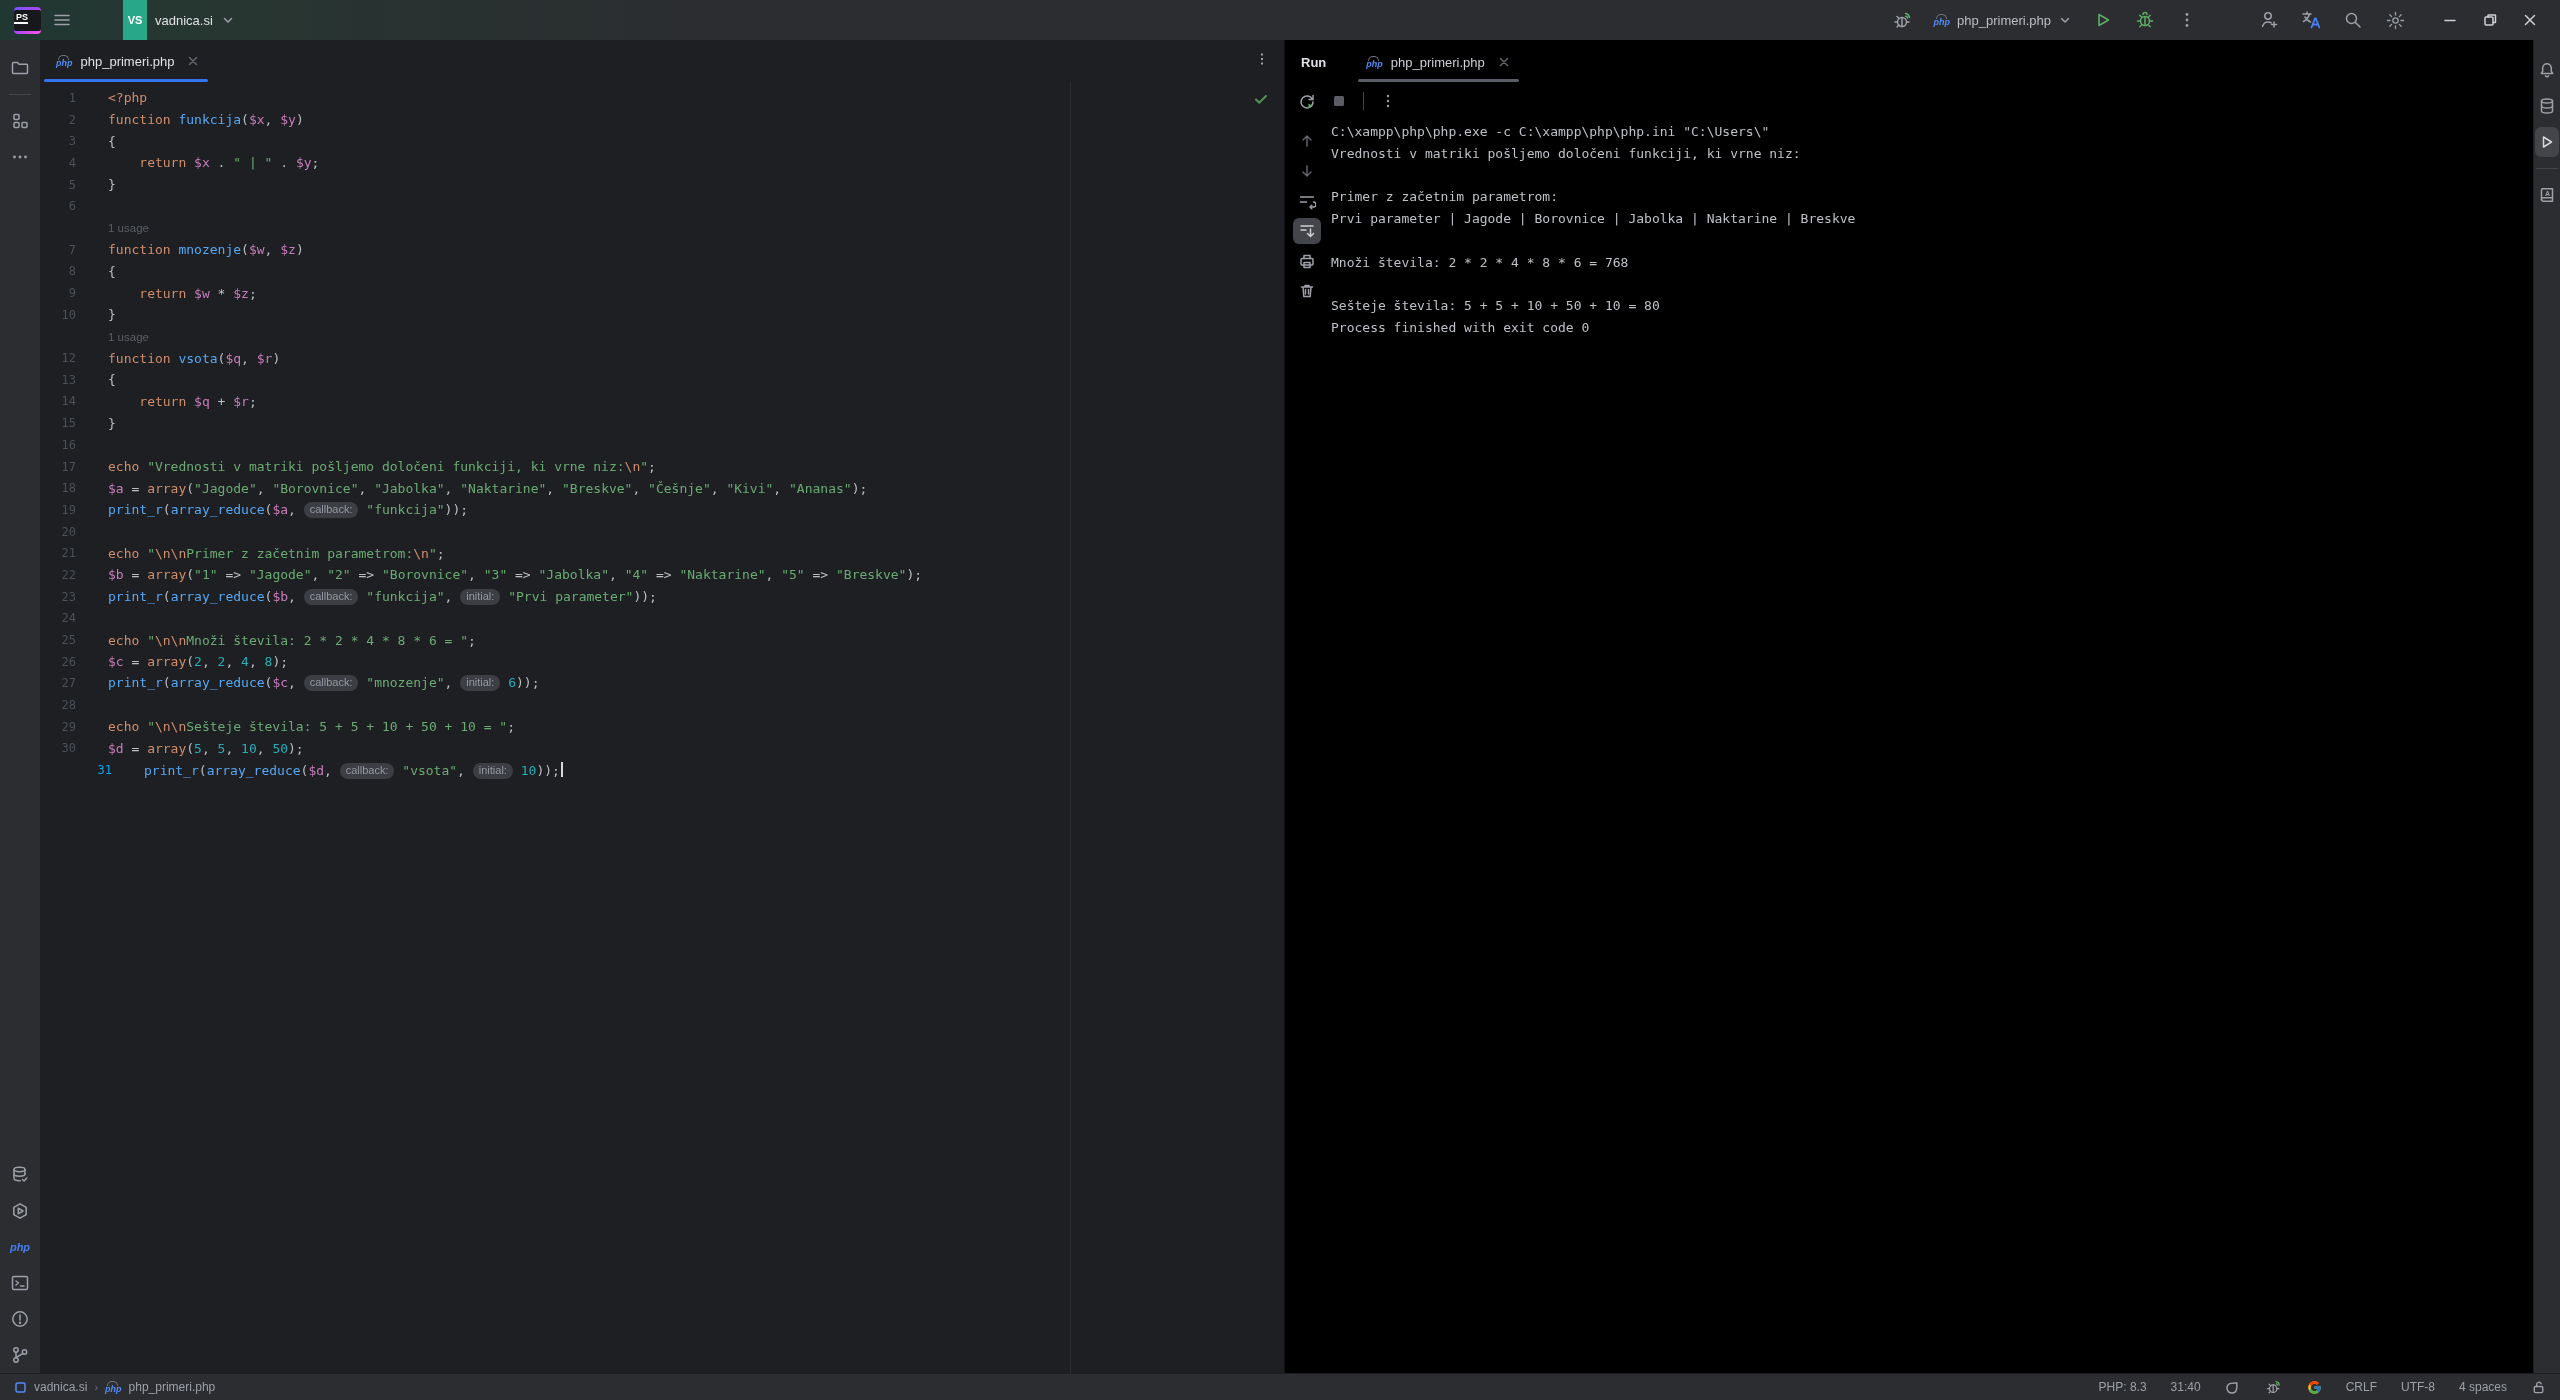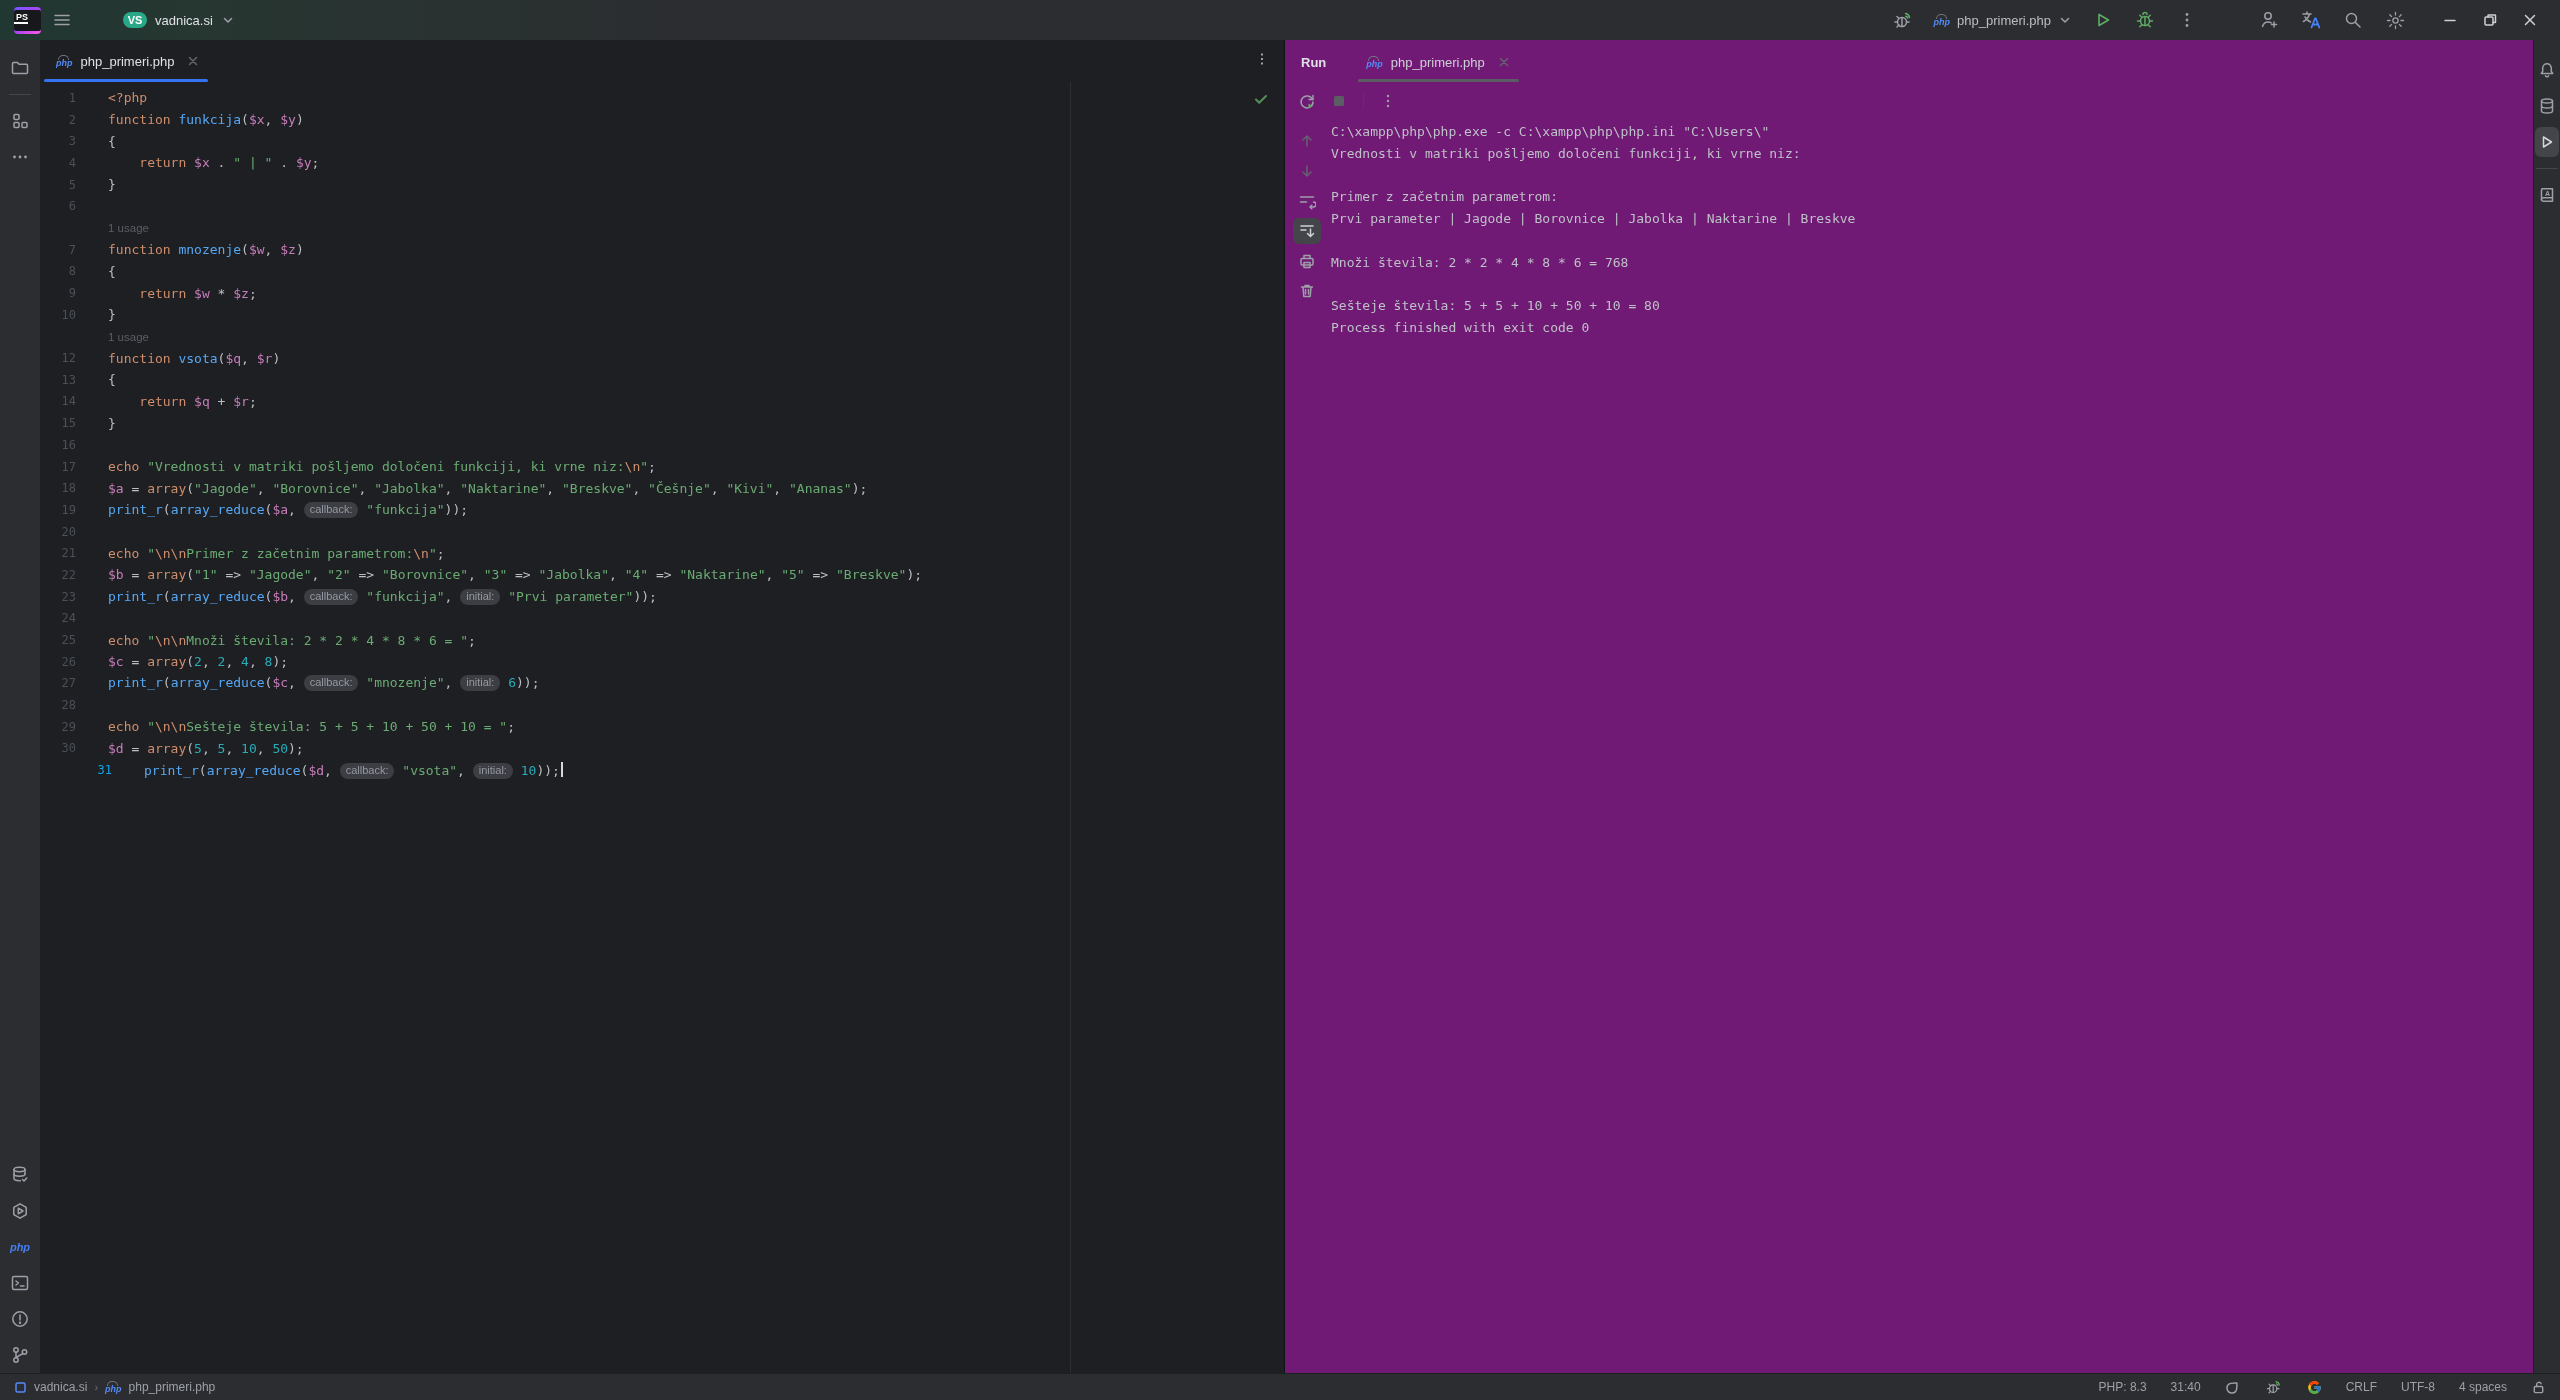--- a/index.html
+++ b/index.html
@@ -14,21 +14,21 @@
   .ps-logo{width:27px;height:27px;border-radius:4px;margin-left:2px;
     background:linear-gradient(135deg,#7256FF 0%,#B345F1 55%,#FF59E6 100%);
     display:flex;align-items:center;justify-content:center;}
   .ps-logo-in{width:41px;height:21px;background:#17181B;border-radius:2px;display:flex;
     align-items:flex-start;justify-content:flex-start;}
   .ps-logo-in span{font-size:9px;font-weight:bold;color:#FFF;letter-spacing:0;padding:2px 0 0 2px;
     border-bottom:2px solid #fff;line-height:10px;}
   .tb-btn{height:30px;min-width:30px;display:flex;align-items:center;justify-content:center;
     border-radius:4px;margin:0 6px;}
   .proj-sel{display:flex;align-items:center;gap:8px;margin-left:40px;}
-  .vs-badge{width:24px;height:16px;border-radius:12px;background:#28A888;color:#fff;
+  .vs-badge{width:24px;height:40px;border-radius:0;background:#28A888;color:#fff;
     font-size:11px;font-weight:bold;display:flex;align-items:center;justify-content:center;}
   .proj-name{font-size:13px;color:#DFE1E5;}
   .tb-right{margin-left:auto;display:flex;align-items:center;}
   .runcfg{display:flex;align-items:center;gap:7px;margin:0 10px;}
   .runcfg-label{font-size:13px;color:#BCBEC4;}
   .phpico{font-family:"Liberation Sans",sans-serif;font-style:italic;font-weight:bold;
     font-size:9px;color:#548AF7;letter-spacing:0;line-height:9px;position:relative;padding-top:4px;}
   .phpico::before{content:"";position:absolute;top:0;left:2px;width:9px;height:4px;
     border:1.4px solid #6E7480;border-bottom:none;border-radius:5px 5px 0 0;}
   .winbtns{display:flex;align-items:center;margin-left:14px;}
@@ -69,21 +69,21 @@
   .tk-s{color:#6AAB73;}
   .tk-e{color:#CF8E6D;}
   .tk-n{color:#2AACB8;}
   .tk-p{color:#BCBEC4;}
   .tk-u{color:#5A5E66;font-family:"Liberation Sans",sans-serif;font-size:11.5px;}
   .tk-h{display:inline-block;background:#3C3E43;color:#9498A1;font-family:"Liberation Sans",sans-serif;
     font-size:11px;line-height:15px;border-radius:8px;padding:0 6px 1px 6px;vertical-align:1px;}
   .caret{display:inline-block;width:2px;height:15px;background:#D6D8DE;vertical-align:-2px;margin-left:1px;}
 
   
-  .run-col{flex:1;display:flex;flex-direction:column;background:#701a75;border-left:1px solid #111214;min-width:0;}
+  .run-col{flex:1;display:flex;flex-direction:column;background:#000000;border-left:1px solid #111214;min-width:0;}
   .run-header{height:44px;flex:0 0 44px;display:flex;align-items:center;padding-left:16px;}
   .run-title{font-size:13px;font-weight:700;color:#DFE1E5;margin-right:30px;}
   .run-tab{height:44px;display:flex;align-items:center;gap:8px;padding:0 10px;position:relative;}
   .run-tab::after{content:"";position:absolute;left:2px;right:2px;bottom:2px;height:3px;background:#5A5D63;border-radius:2px;}
   .run-tab-label{font-size:13px;color:#CED0D6;}
   .run-toolbar{height:34px;flex:0 0 34px;display:flex;align-items:center;gap:4px;padding-left:8px;}
   .rt-btn{width:28px;height:26px;display:flex;align-items:center;justify-content:center;border-radius:4px;}
   .rt-sep{width:1px;height:18px;background:#43454A;margin:0 6px;}
   .run-body{flex:1;display:flex;min-height:0;}
   .console-gutter{width:44px;flex:0 0 44px;display:flex;flex-direction:column;align-items:center;padding-top:8px;}

